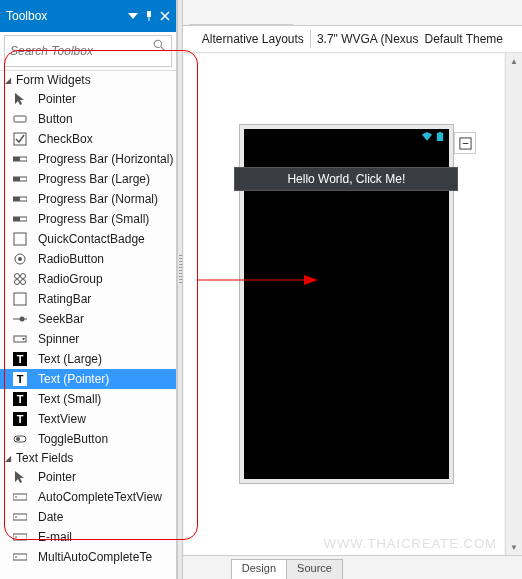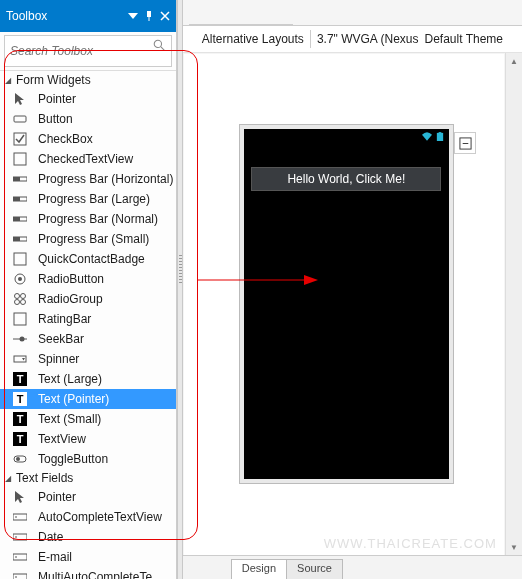--- a/index.html
+++ b/index.html
@@ -68,21 +68,21 @@
   .canvas-wrap { flex: 1; background: #fff; position: relative; overflow: hidden; margin: 1px 18px 0 1px; }
   .device {
     position: absolute; left: 55px; top: 70px; width: 215px; height: 360px;
     background: #e9e9e9; border: 1px solid #bbb; padding: 4px;
   }
   .device-screen { width: 100%; height: 100%; background: #000; display: flex; flex-direction: column; }
   .status-bar { height: 14px; display: flex; justify-content: flex-end; align-items: center; padding-right: 4px; gap: 3px; }
   .status-bar svg { width: 10px; height: 9px; }
   .app-area { flex: 1; display: flex; flex-direction: column; align-items: center; padding-top: 24px; }
   .hello-btn {
-    width: 190px; height: 24px; background: #393c40; border: 1px solid #555;
+    width: 224px; height: 24px; background: #393c40; border: 1px solid #555;
     color: #fff; font-size: 12px; display: flex; align-items: center; justify-content: center;
   }
 
   .right-scroll {
     position: absolute; right: 0; top: 53px; width: 17px; bottom: 24px;
     background: #efefef; border-left: 1px solid #ddd;
     display: flex; flex-direction: column; align-items: center;
   }
   .right-scroll .arrow { height: 16px; display:flex; align-items:center; justify-content:center; color:#777; font-size:8px;}
   .right-scroll .track { flex: 1; background:#efefef;}
@@ -162,28 +162,20 @@
           <svg viewBox="0 0 14 14">
             <rect x="1" y="1" width="12" height="12" fill="none" stroke="#555"></rect>
             <path d="M3 7 L6 10 L11 3" fill="none" stroke="#555" stroke-width="1.5"></path>
           </svg>
         </span>
                      <span class="lbl">CheckBox</span>
       </div>
       <div class="item">
         <span class="icon">
           <svg viewBox="0 0 14 14">
-            <rect x="1" y="1" width="12" height="12" fill="none" stroke="#555"></rect>
-          </svg>
-        </span>
-                     <span class="lbl">CheckedTextView</span>
-      </div>
-      <div class="item">
-        <span class="icon">
-          <svg viewBox="0 0 14 14">
             <rect x="0" y="5" width="14" height="4" fill="none" stroke="#555"></rect>
             <rect x="0" y="5" width="7" height="4" fill="#555"></rect>
           </svg>
         </span>
                      <span class="lbl">Progress Bar (Horizontal)</span>
       </div>
       <div class="item">
         <span class="icon">
           <svg viewBox="0 0 14 14">
             <rect x="0" y="5" width="14" height="4" fill="none" stroke="#555"></rect>

